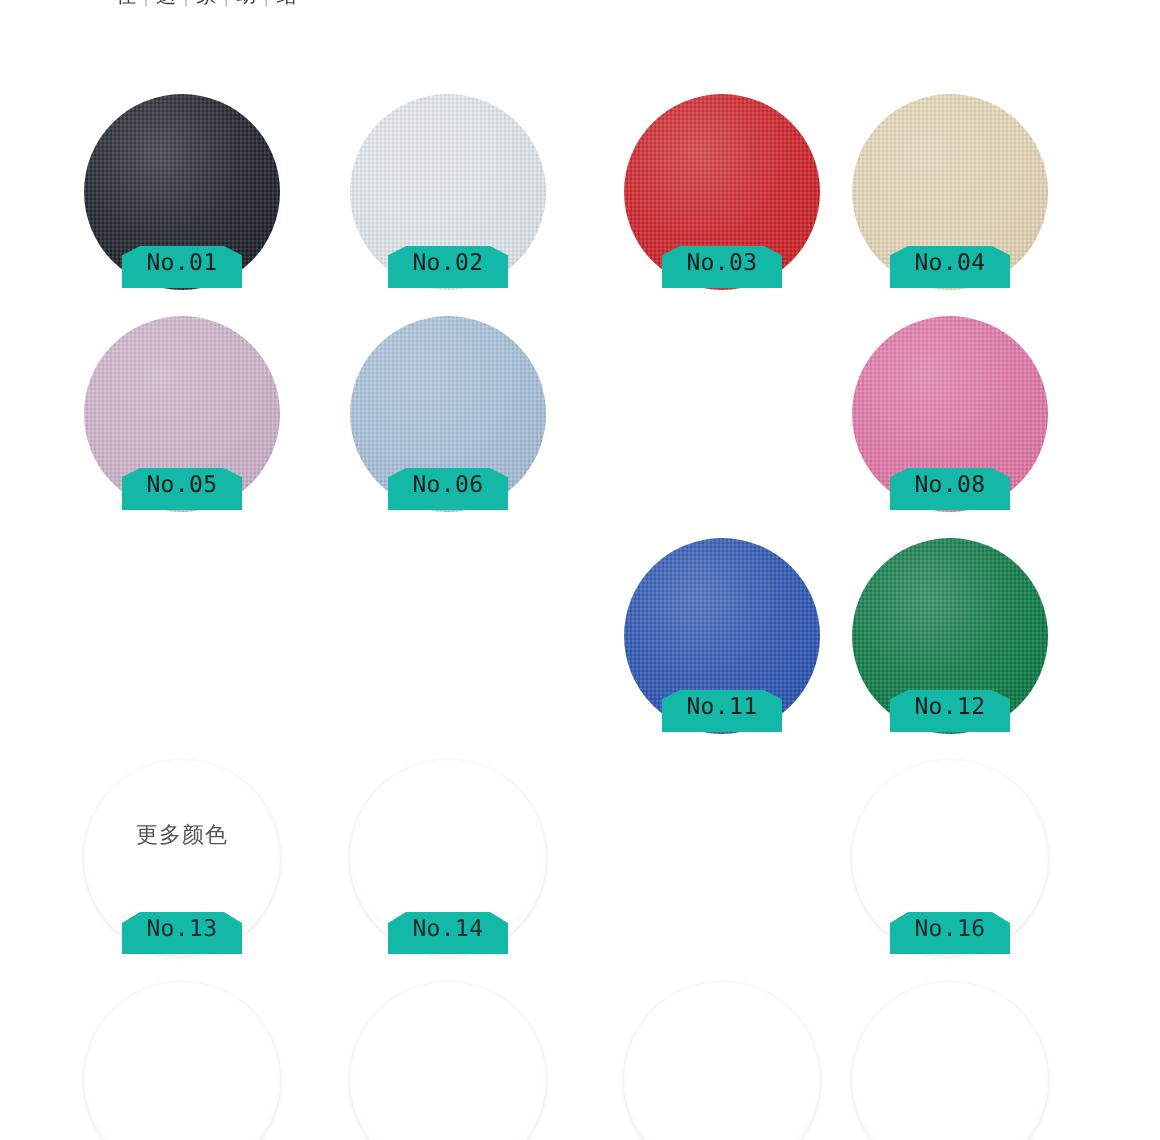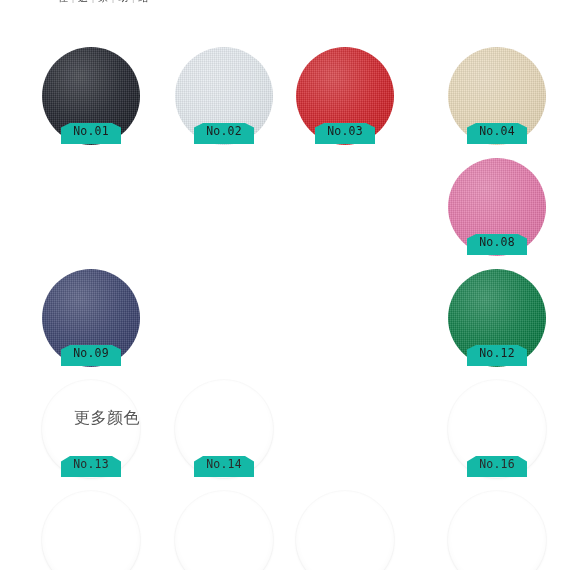--- a/index.html
+++ b/index.html
@@ -58,22 +58,22 @@
     position: relative;
     height: 111px;
   }
   .cell {
     position: absolute;
     width: 98px;
     height: 98px;
   }
   .cell.c0 { left: 0px; }
   .cell.c1 { left: 133px; }
-  .cell.c2 { left: 254px; }
-  .cell.c3 { left: 406px; }
+  .cell.c2 { left: 270px; }
+  .cell.c3 { left: 384px; }
 
   
   .disc {
     position: absolute;
     top: 0; left: 0;
     width: 98px; height: 98px;
     border-radius: 50%;
     background-repeat: repeat, repeat, no-repeat;
   }
   
@@ -100,23 +100,23 @@
       0 0 0 1px rgba(0,0,0,0.018),
       0 1px 3px rgba(0,0,0,0.055),
       inset 0 -2px 6px rgba(0,0,0,0.022);
   }
 
   
   .placeholder {
     position: absolute;
     left: 0; right: 0;
     top: 30px;
-    text-align: right;
+    text-align: center;
     font-family: "DejaVu Sans", sans-serif;
-    font-size: 16px;
+    font-size: 11px;
     line-height: 15px;
     color: #555555;
     letter-spacing: 0.5px;
   }
 
   
   .label {
     position: absolute;
     left: 19px;
     top: 76px;
@@ -174,32 +174,44 @@
           </div>
         </div>
         <div class="cell c3">
           <div class="disc filled" style="background-color: rgb(230, 215, 184);"></div>
           <div class="label">
             <span class="label-text">No.04</span>
           </div>
         </div>
       </div>
       <div class="row">
+        <div class="cell c0">
+          <div class="disc filled" style="background-color: rgb(207, 180, 204);"></div>
+          <div class="label">
+            <span class="label-text">No.05</span>
+          </div>
+        </div>
+        <div class="cell c1">
+          <div class="disc filled" style="background-color: rgb(168, 193, 218);"></div>
+          <div class="label">
+            <span class="label-text">No.06</span>
+          </div>
+        </div>
         <div class="cell c3">
           <div class="disc filled" style="background-color: rgb(226, 118, 168);"></div>
           <div class="label">
             <span class="label-text">No.08</span>
           </div>
         </div>
       </div>
       <div class="row">
-        <div class="cell c0">
-          <div class="disc filled" style="background-color: rgb(56, 64, 107);"></div>
-          <div class="label">
-            <span class="label-text">No.09</span>
+        <div class="cell c2">
+          <div class="disc filled" style="background-color: rgb(42, 84, 180);"></div>
+          <div class="label">
+            <span class="label-text">No.11</span>
           </div>
         </div>
         <div class="cell c3">
           <div class="disc filled" style="background-color: rgb(10, 122, 68);"></div>
           <div class="label">
             <span class="label-text">No.12</span>
           </div>
         </div>
       </div>
       <div class="row">

